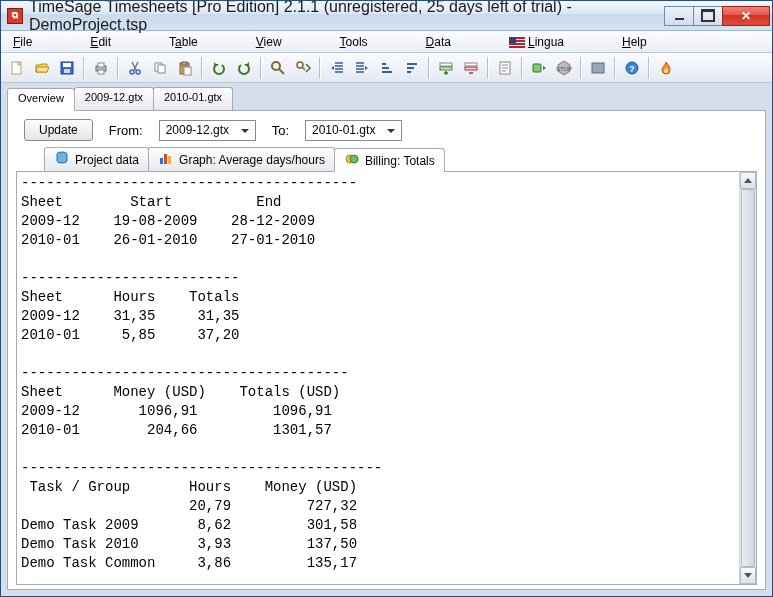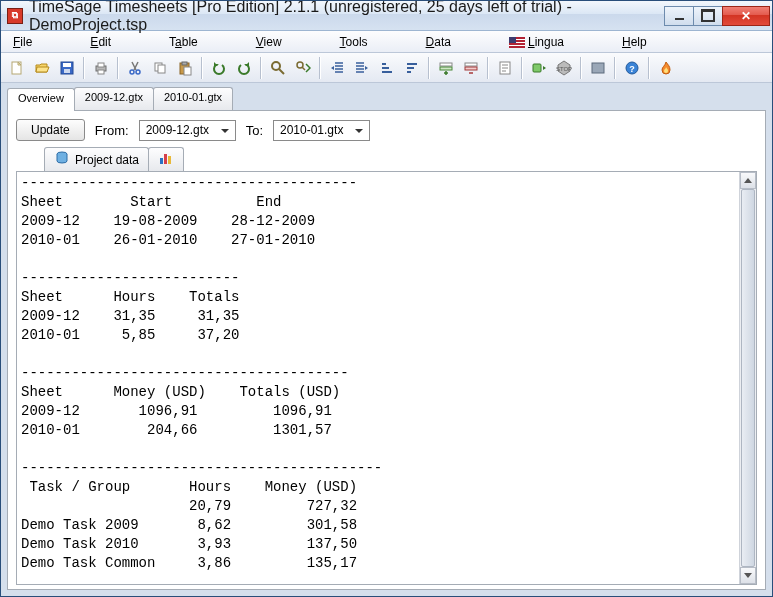--- a/index.html
+++ b/index.html
@@ -96,21 +96,21 @@
 }
 .file-tab.active{background:#fff;z-index:2;top:1px;}
 .panel {
   background:#fff;
   border:1px solid #a5acb5;
   height: calc(100% - 23px);
   padding:8px 8px 4px 8px;
   display:flex;
   flex-direction:column;
 }
-.control-row{display:flex;align-items:center;gap:10px;margin-bottom:6px;}
+.control-row{display:flex;align-items:center;gap:16px;margin-bottom:6px;margin-left:8px;}
 .btn {
   padding:1px 14px;
   height:22px;
   border:1px solid #8a8a8a;
   background:linear-gradient(to bottom,#fdfdfd,#e5e5e5);
   border-radius:3px;
   font-size:12px;
 }
 .label{font-size:13px;}
 .combo {
@@ -380,20 +380,28 @@
               <path d="M3 4 v7 a5 2 0 0 0 10 0 v-7" fill="#6fb0e2" stroke="#2d6ca5"></path>
             </svg></span>
         <span>Project data</span>
       </div>
       <div class="subtab">
         <span class="tab-icon"><svg viewBox="0 0 16 16">
               <rect x="2" y="8" width="3" height="6" fill="#2a72c4"></rect>
               <rect x="6" y="4" width="3" height="10" fill="#d6404b"></rect>
               <rect x="10" y="6" width="3" height="8" fill="#e8b93a"></rect>
             </svg></span>
+        <span>Graph: Average days/hours</span>
+      </div>
+      <div class="subtab active">
+        <span class="tab-icon"><svg viewBox="0 0 16 16">
+              <circle cx="6" cy="8" r="4" fill="#f2c23b" stroke="#b58a1c"></circle>
+              <circle cx="10" cy="8" r="4" fill="#6ec25d" stroke="#3a7a2a"></circle>
+            </svg></span>
+        <span>Billing: Totals</span>
       </div>
     </div>
     <div class="report-wrap">
       <div class="report">----------------------------------------
 Sheet        Start          End
 2009-12    19-08-2009    28-12-2009
 2010-01    26-01-2010    27-01-2010
 
 --------------------------
 Sheet      Hours    Totals

